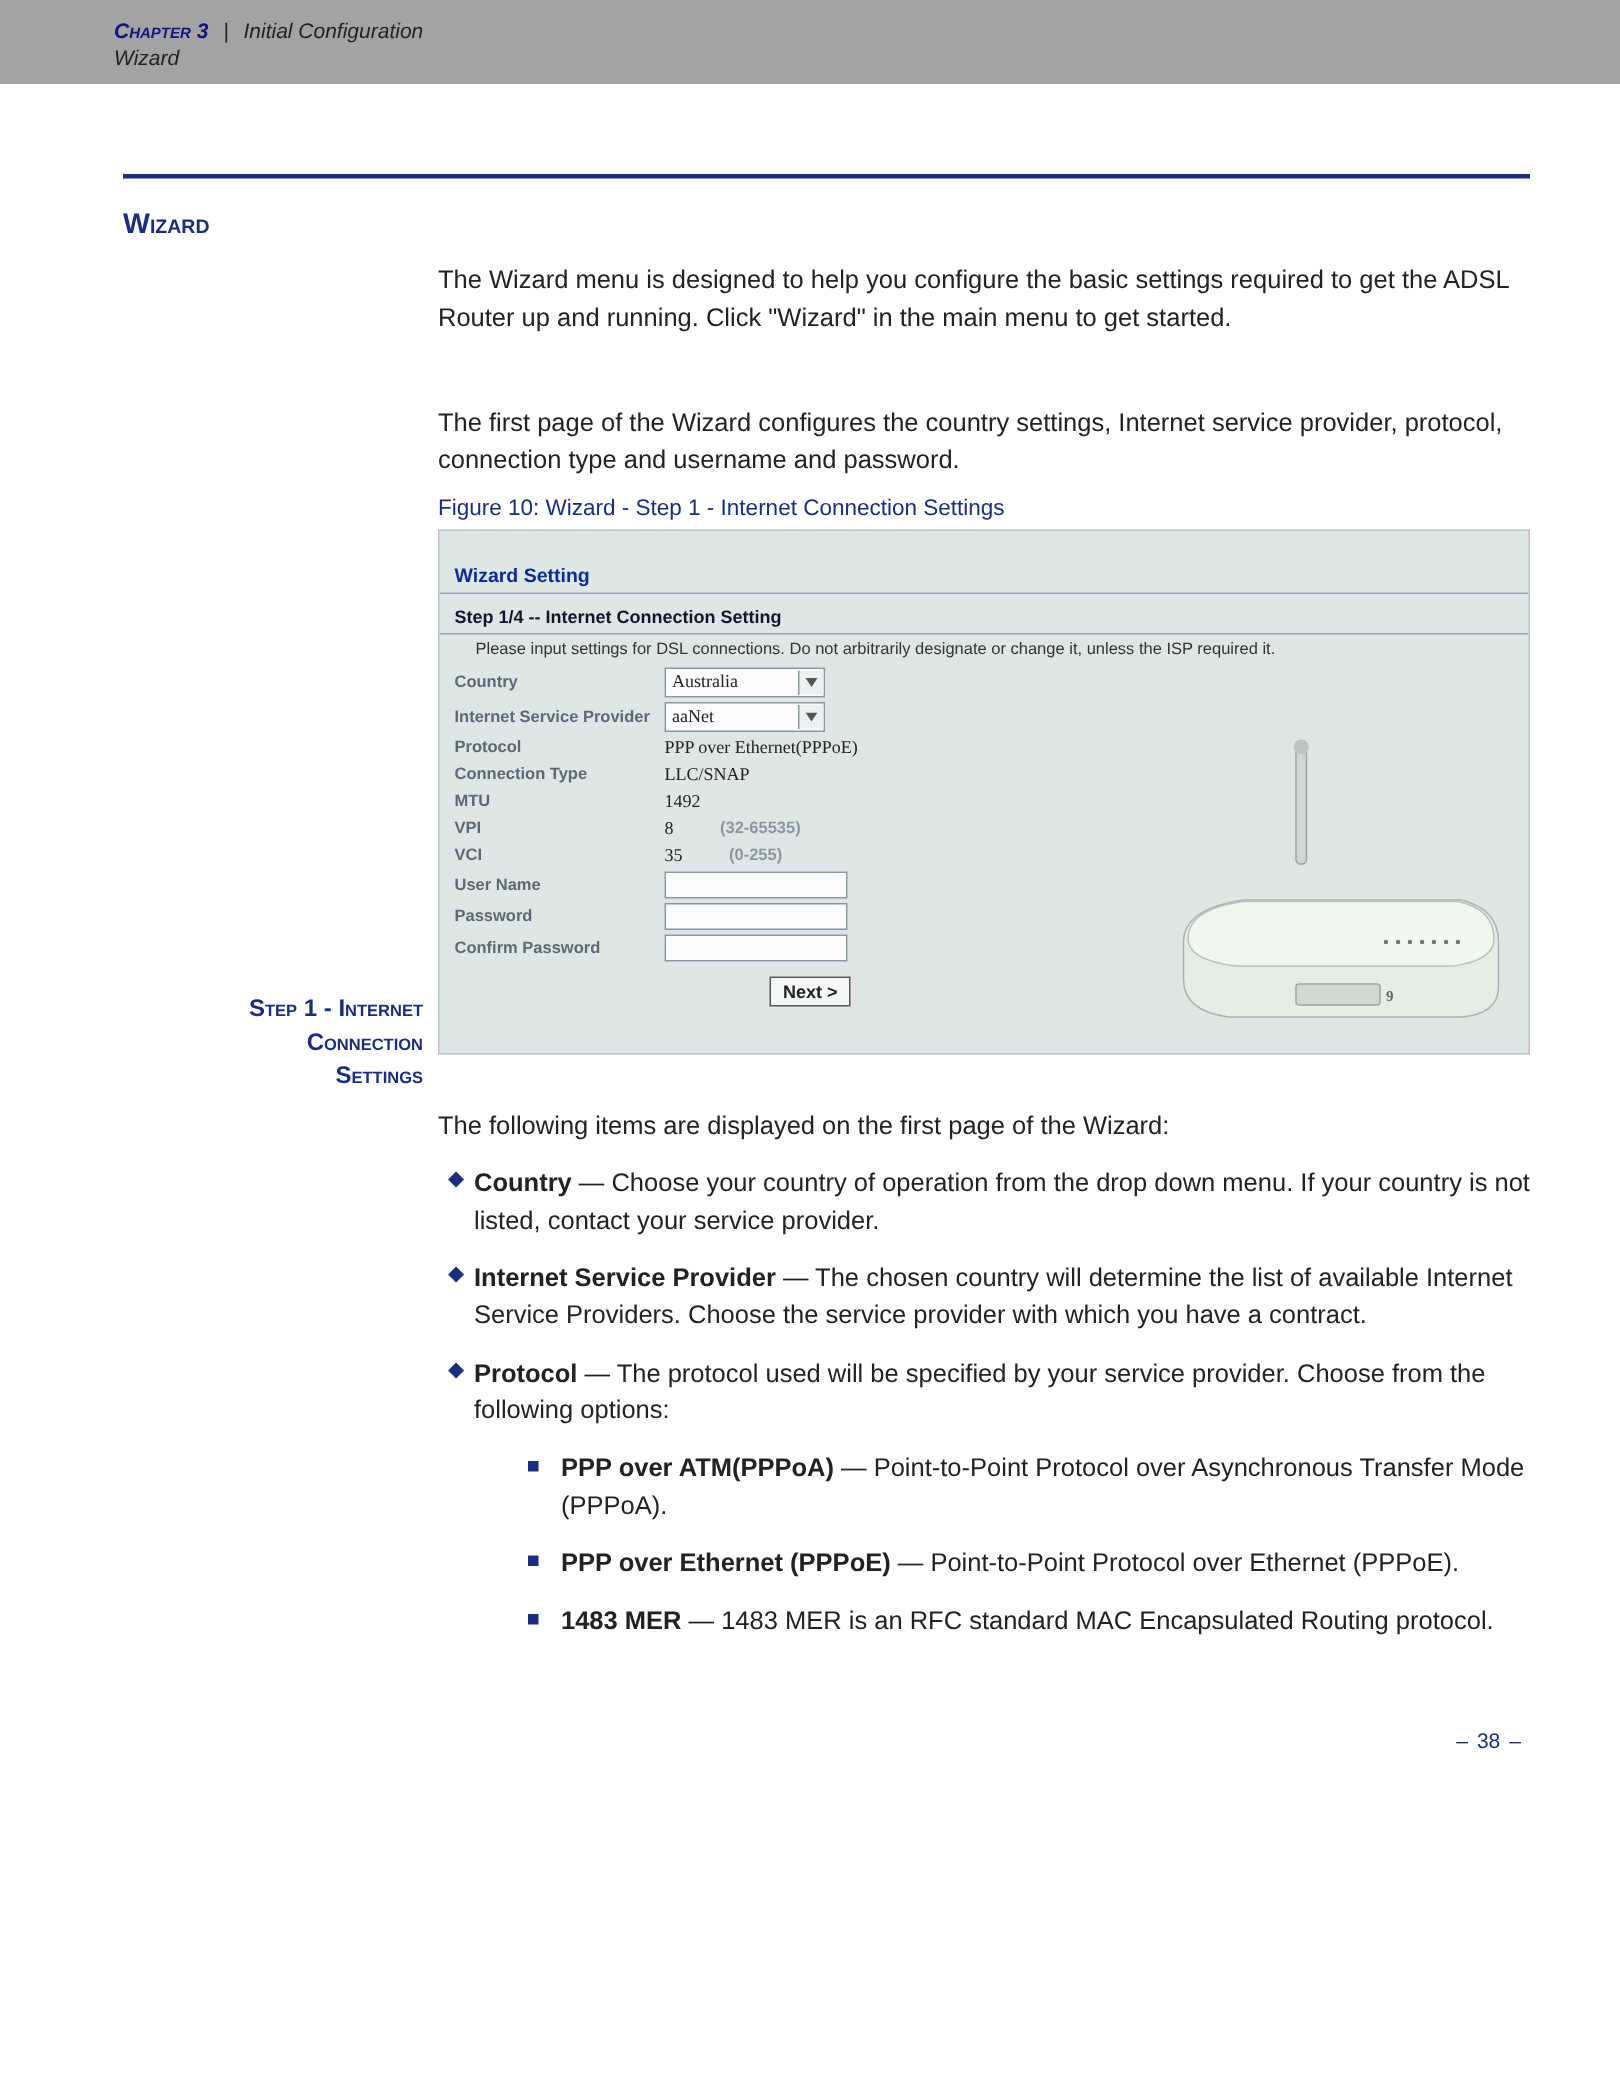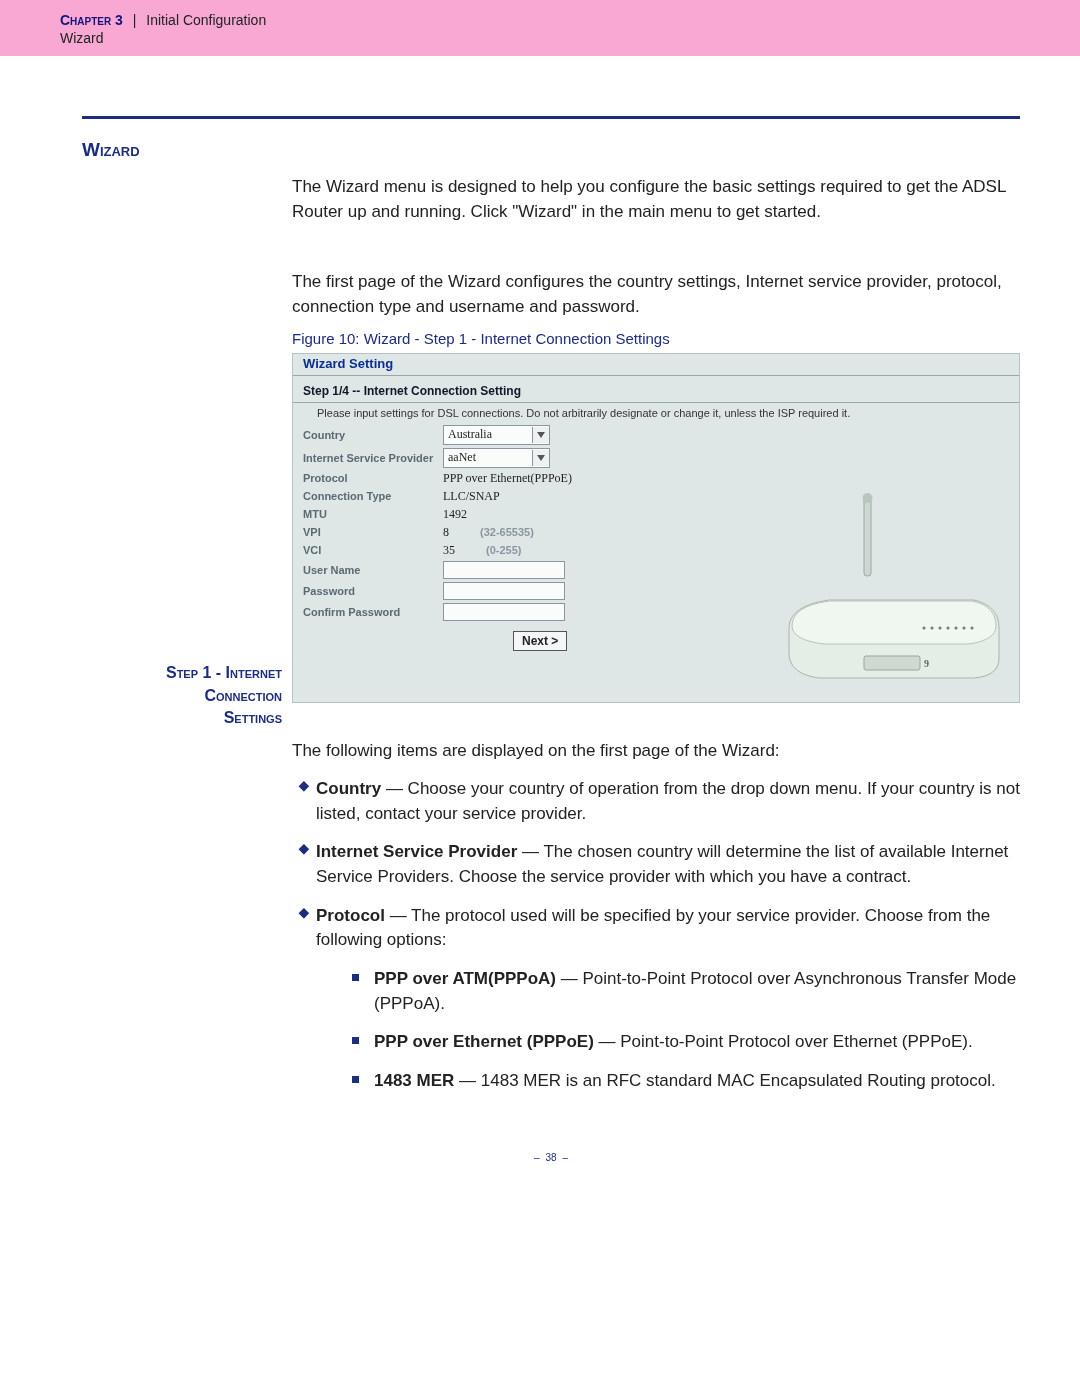--- a/index.html
+++ b/index.html
@@ -1,52 +1,52 @@
 <!DOCTYPE html>
 <html><head>
 <meta charset="utf-8">
 <style>
   html,body{margin:0;padding:0;background:#fff;}
   body{font-family:Verdana,Geneva,sans-serif;color:#222;width:1080px;}
-  .header-bar{background:#f9a8d4;padding:12px 0 10px 60px;}
+  .header-bar{background:#a3a3a3;padding:12px 0 10px 76px;font-style:italic;}
   .hdr-chapter{color:#13137a;font-size:14px;}
   .hdr-chapter .sc{font-variant:small-caps;font-weight:700;}
   .hdr-sep{margin:0 6px;color:#222;font-weight:400;}
   .hdr-section{color:#222;font-weight:400;}
   .hdr-sub{color:#222;font-size:14px;margin-top:2px;}
   .page{padding:40px 60px 0 82px;}
   .rule{height:3px;background:#1c2d7d;margin-top:20px;margin-bottom:20px;}
   .h-wizard{color:#1c2d7d;font-weight:700;font-size:19px;font-variant:small-caps;}
   .two-col{display:flex;align-items:center;}
   .side{width:200px;flex:0 0 200px;text-align:right;padding-right:10px;color:#1c2d7d;font-weight:700;font-size:16px;font-variant:small-caps;line-height:1.4;}
   .main{flex:1;}
   .body-text{font-size:17px;line-height:1.45;color:#222;}
   .fig-caption{color:#1c2d7d;font-weight:400;font-size:15px;margin:10px 0 6px 0;}
   
   .shot{border:1px solid #b8c1c9;background:#dfe7e6;padding:0;font-family:Tahoma,Verdana,sans-serif;position:relative;height:348px;overflow:hidden;}
-  .shot-inner{padding:2px 10px;}
+  .shot-inner{padding:22px 10px;}
   .shot-title{color:#0a2e90;font-weight:700;font-size:13px;}
   .shot-hr{height:1px;background:#9aa6ae;margin:4px -10px;}
   .shot-text{font-size:11px;color:#333;margin:2px 0 6px 14px;}
   .shot-step{color:#0f172a;font-weight:700;font-size:12px;margin-top:8px;}
   .shot-form{margin-top:6px;}
   .fld{display:flex;align-items:center;font-size:11px;margin:3px 0;}
   .fld-label{width:140px;color:#5a6a73;font-weight:700;}
   .fld-val{color:#222;font-family:'Times New Roman',serif;font-size:12px;}
   .fld-hint{color:#8a97a0;margin-left:31px;font-size:11px;font-weight:bold;}
   .sel{display:inline-flex;align-items:center;border:1px solid #8a97a0;background:#fafcfc;height:18px;}
   .sel .sv{padding:0 4px;min-width:80px;font-family:'Times New Roman',serif;font-size:12px;}
   .sel .chev{width:16px;height:16px;display:flex;align-items:center;justify-content:center;border-left:1px solid #8a97a0;background:#eef1f2;}
   .sel .chev svg{width:8px;height:6px;}
   .tinput{border:1px solid #8a97a0;background:#fafcfc;height:16px;width:120px;}
   .btn-next{display:inline-block;border:1px solid #555;background:#f4f6f7;padding:2px 8px;font-size:12px;font-family:Verdana,sans-serif;font-weight:700;color:#222;}
   .btn-row{text-align:left;margin:10px 0 0 210px;}
   
   .router{position:absolute;right:15px;bottom:14px;width:230px;height:200px;}
-  .pagenum{text-align:center;color:#1c2d7d;font-size:10px;margin:30px 0 20px 0;}
+  .pagenum{text-align:right;color:#1c2d7d;font-size:14px;margin:30px 0 20px 0;}
   .pagenum .dash{margin:0 6px;}
   ul.bul{list-style:none;padding:0;margin:14px 0 0 0;}
   ul.bul>li{display:flex;margin:14px 0;}
   ul.bul>li .m{width:24px;flex:0 0 24px;text-align:center;color:#1c2d7d;font-size:14px;line-height:1.2;}
   ul.bul>li .c{flex:1;font-size:17px;line-height:1.45;}
   ul.sub{list-style:none;padding:0 0 0 36px;margin:10px 0 0 0;}
   ul.sub>li{display:flex;margin:14px 0;}
   ul.sub>li .sq{width:22px;flex:0 0 22px;}
   ul.sub>li .sq .box{width:7px;height:7px;background:#1c2d7d;margin-top:7px;}
   ul.sub>li .c{flex:1;font-size:17px;line-height:1.45;}

